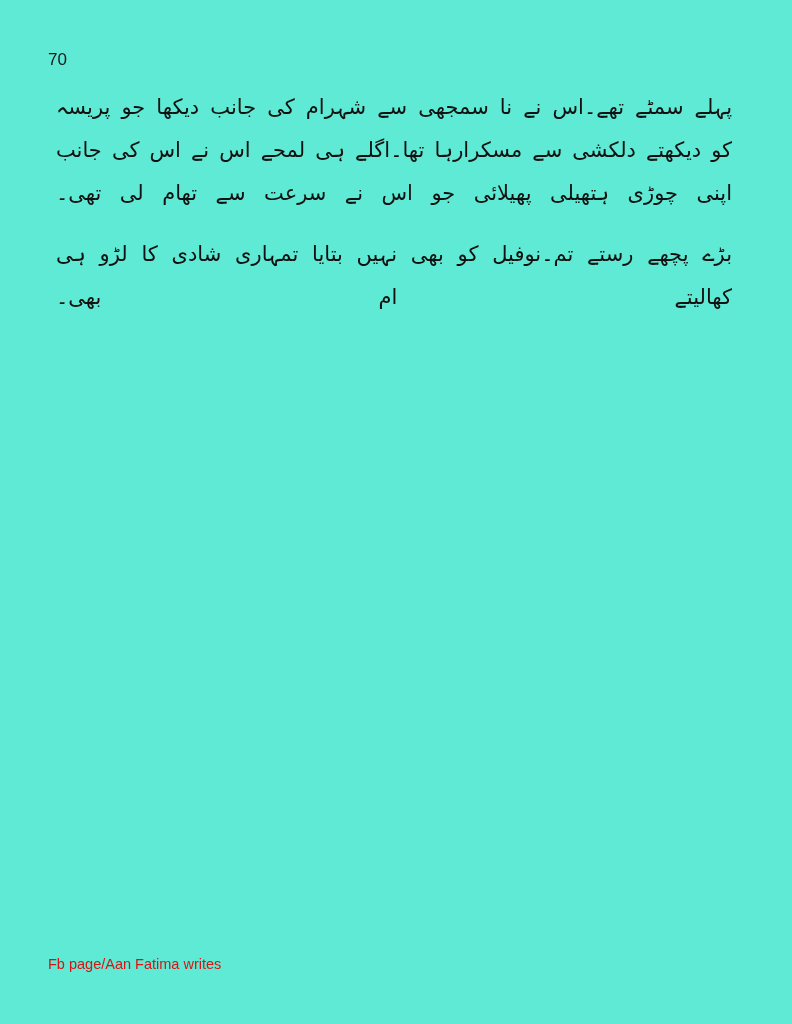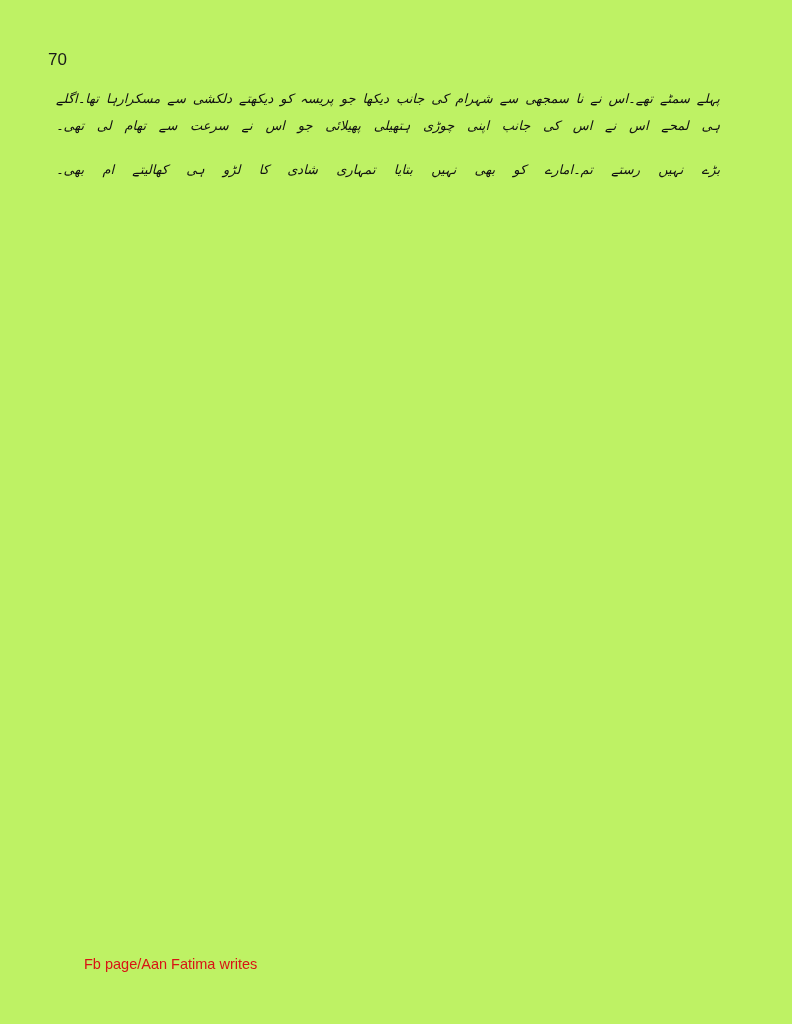--- a/index.html
+++ b/index.html
@@ -10,21 +10,21 @@
   body {
     width: 792px;
     height: 1024px;
     position: relative;
     font-family: "Liberation Serif", serif;
     overflow: hidden;
   }
   .page {
     position: absolute;
     inset: 0;
-    background: #bef264;
+    background: #5eead4;
     box-sizing: border-box;
     padding: 0;
   }
   
   .header {
     position: absolute;
     top: 44px;
     left: 48px;
     right: 48px;
     height: 30px;
@@ -52,63 +52,61 @@
     position: absolute;
     top: 86px;
     left: 56px;
     right: 56px;
     direction: rtl;
     text-align: justify;
     text-align-last: justify;
   }
   .para {
     font-family: "DejaVu Sans", sans-serif;
-    font-size: 13px;
+    font-size: 21px;
     line-height: 2.05;
     color: #111111;
-    margin: 0 16px 18px 0;
+    margin: 0 4px 18px 0;
     direction: rtl;
     text-align: justify;
     text-align-last: right;
     word-spacing: 2px;
-    font-style: italic;
   }
   .para.gap {
     margin-top: 14px;
   }
   .para.spread {
     text-align-last: justify;
   }
   
   .footer {
     position: absolute;
     left: 48px;
     bottom: 48px;
     font-family: "Liberation Sans", sans-serif;
     font-size: 14.5px;
     color: #d81414;
     line-height: 1.5;
     text-align: left;
     direction: ltr;
-    margin-left: 36px;
   }
   .footer div { white-space: nowrap; }
   .footer .site { color: #d81414; }
 </style>
 </head>
 <body>
 
 <div class="page">
 
   <div class="header">
     <span class="page-number">70</span>
   </div>
 
   <div class="content">
     <p class="para spread">پہلے سمٹے تھے۔اس نے نا سمجھی سے شہرام کی جانب دیکھا جو پریسہ کو دیکھتے دلکشی سے مسکرارہا تھا۔اگلے ہی لمحے اس نے اس کی جانب اپنی چوڑی ہتھیلی پھیلائی جو اس نے سرعت سے تھام لی تھی۔</p>
-    <p class="para gap spread">بڑے نہیں رستے تم۔امارے کو بھی نہیں بتایا تمہاری شادی کا لڑو ہی کھالیتے ام بھی۔</p>
+    <p class="para gap spread">بڑے پچھے رستے تم۔نوفیل کو بھی نہیں بتایا تمہاری شادی کا لڑو ہی کھالیتے ام بھی۔</p>
   </div>
 
   <div class="footer">
     <div>Fb page/Aan Fatima writes</div>
   </div>
 
 </div>
 
 </body></html>

